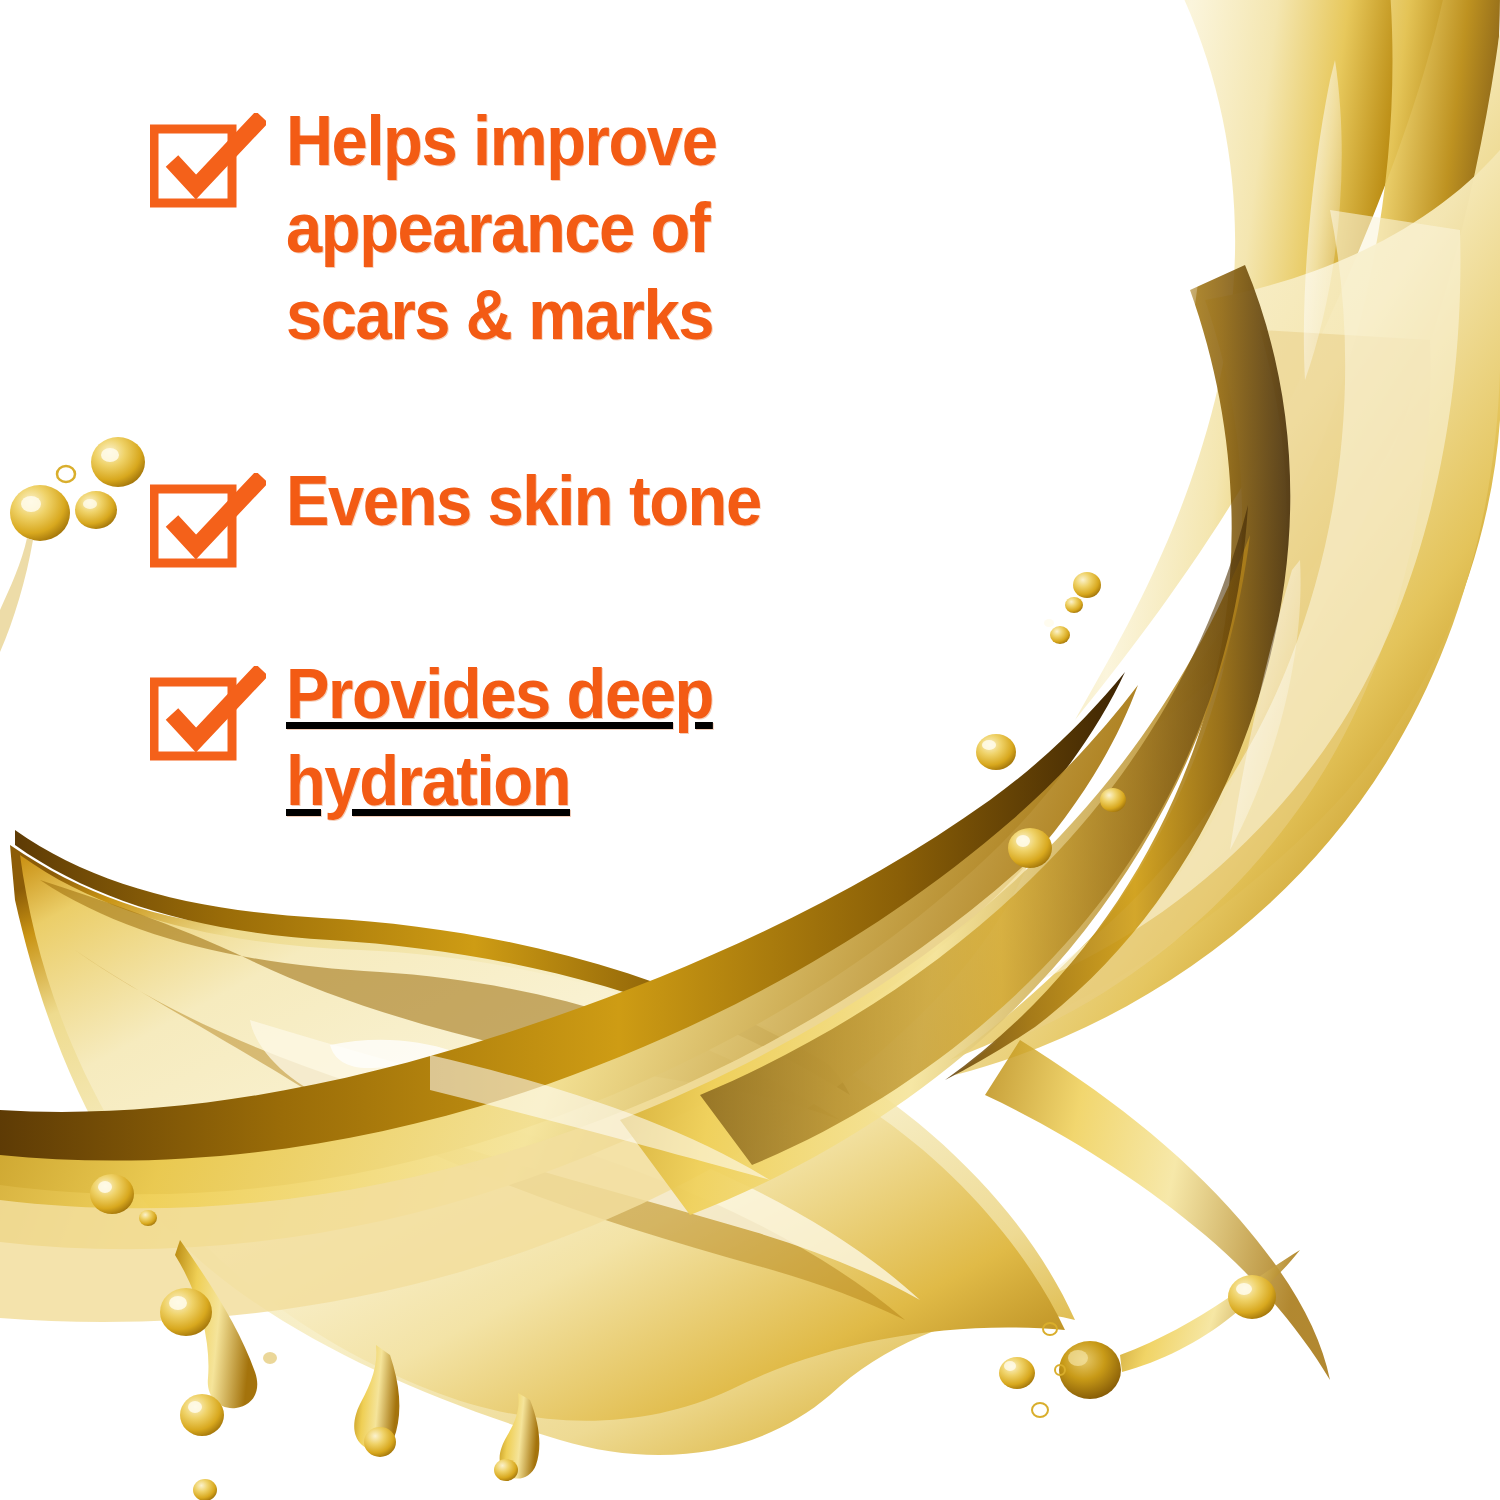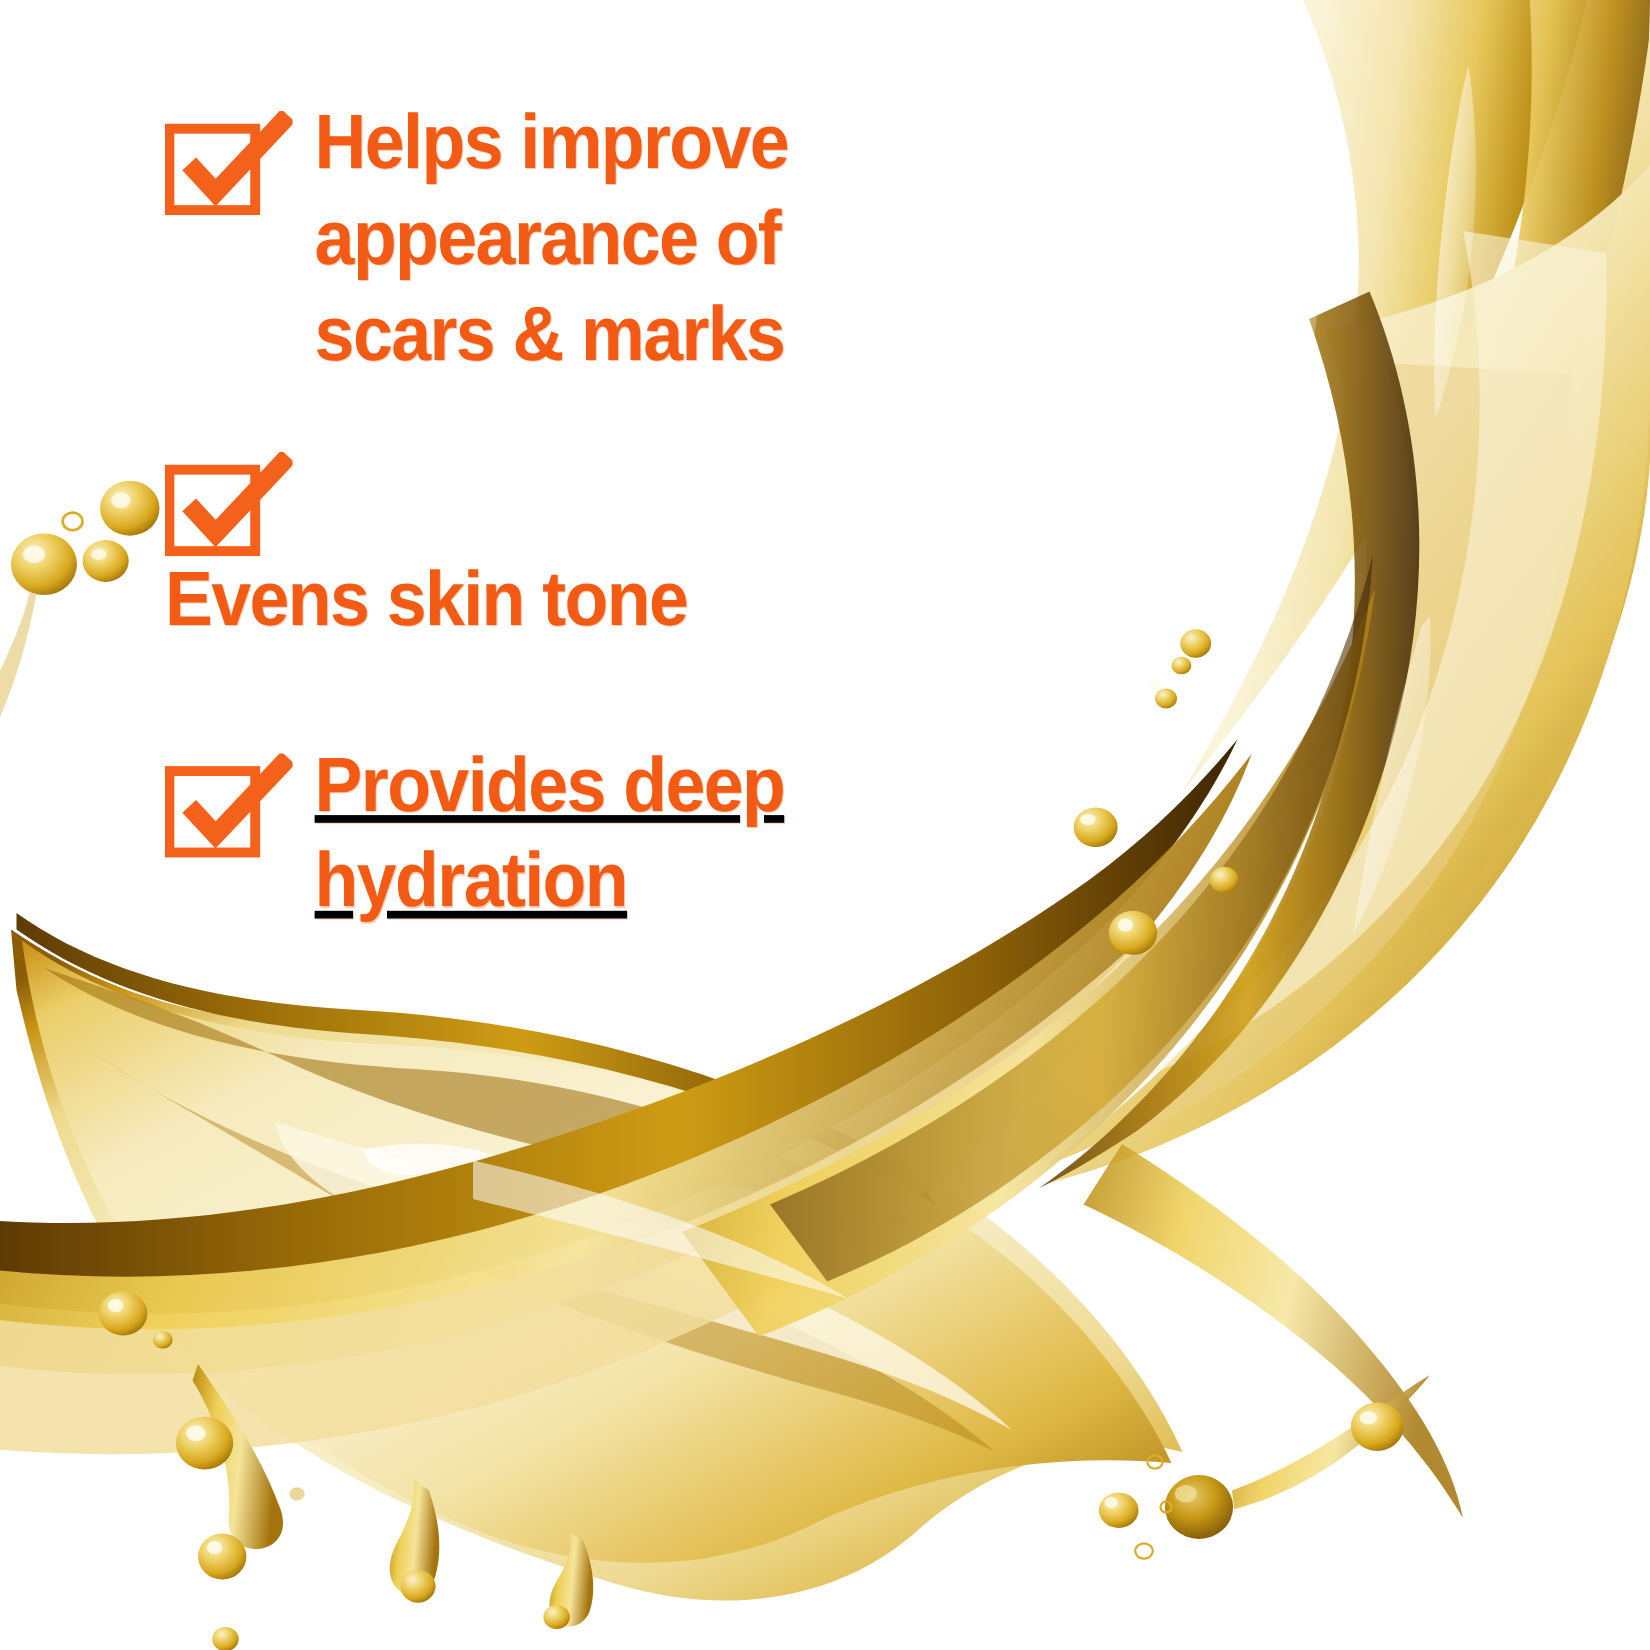--- a/index.html
+++ b/index.html
@@ -30,22 +30,22 @@
     position: absolute;
     left: 150px;
     top: 92px;
     width: 880px;
     z-index: 5;
   }
   .benefit-item {
     display: flex;
     align-items: flex-start;
   }
-  .benefit-item.item-0 { margin-top: 0px; }
-  .benefit-item.item-1 { margin-top: 55px; flex-direction: column; }
+  .benefit-item.item-0 { margin-top: 12px; }
+  .benefit-item.item-1 { margin-top: 105px; }
   .benefit-item.item-2 { margin-top: 88px; text-decoration: underline; }
 
   .checkbox-icon {
     flex: 0 0 auto;
     width: 116px;
     height: 96px;
     margin-top: 9px;
     margin-right: 20px;
   }
   .checkbox-icon svg { display: block; }

